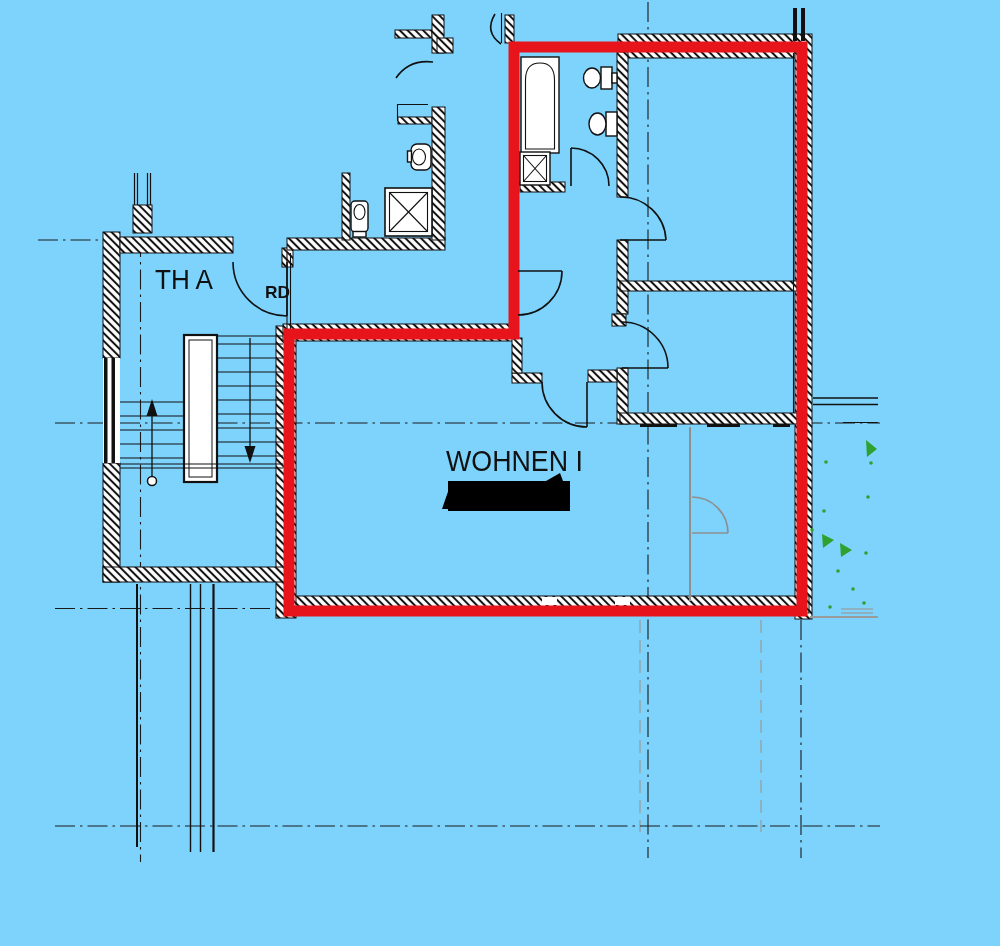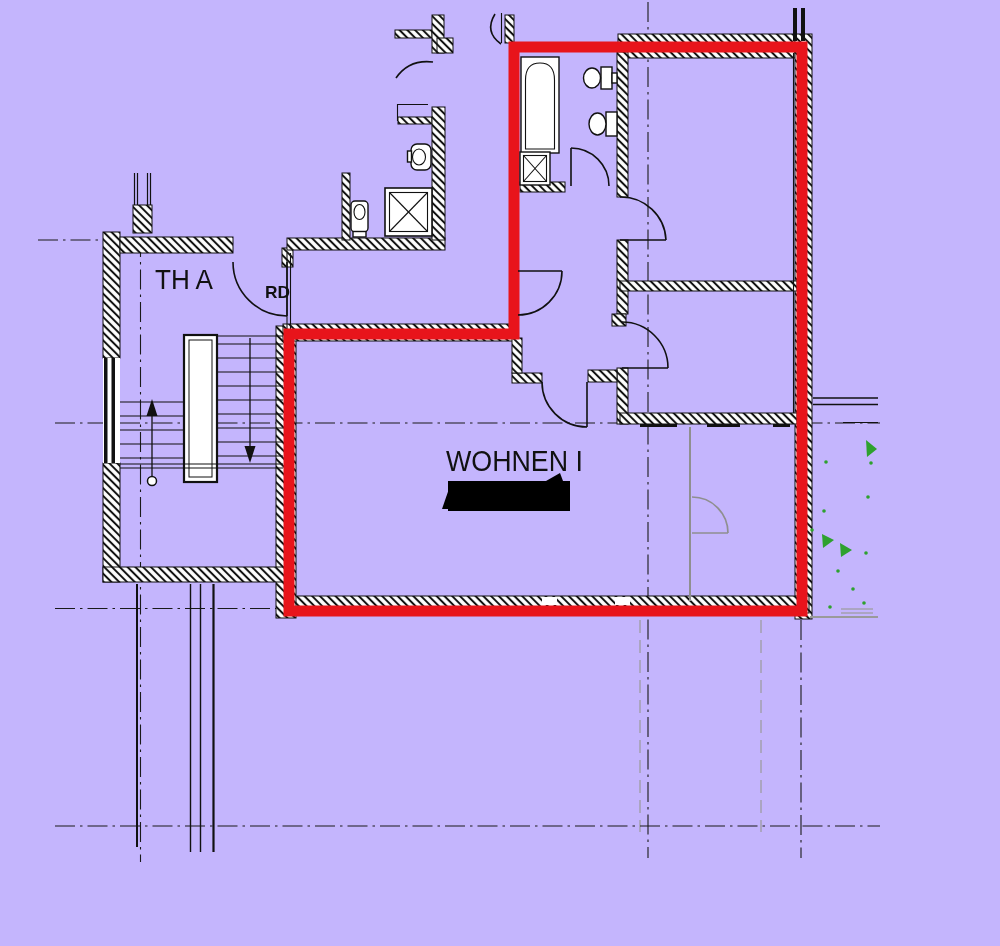--- a/index.html
+++ b/index.html
@@ -1,16 +1,16 @@
 <!DOCTYPE html>
 <html><head>
 <meta charset="utf-8">
 <style>
   html,body{margin:0;padding:0;background:#ffffff;}
-  .page{position:relative;width:1000px;height:946px;background:#c4b5fd;overflow:hidden;
+  .page{position:relative;width:1000px;height:946px;background:#7dd3fc;overflow:hidden;
         font-family:"Liberation Sans",sans-serif;}
   svg{display:block}
   .wall{fill:url(#hatch);stroke:#111;stroke-width:1;}
   .thin{stroke:#111;stroke-width:1.1;fill:none;}
   .tread{stroke:#111;stroke-width:1.2;}
   .fix{fill:#fff;stroke:#111;stroke-width:1.4;}
   .axis{stroke:#1a1a1a;stroke-width:1.1;fill:none;stroke-dasharray:20 5 2.5 5;}
   .axg{stroke:#9a9a9a;stroke-width:1.2;fill:none;stroke-dasharray:13 7;}
   .door{stroke:#111;stroke-width:1.6;fill:none;}
   .doorg{stroke:#8f8f8f;stroke-width:1.7;fill:none;}

